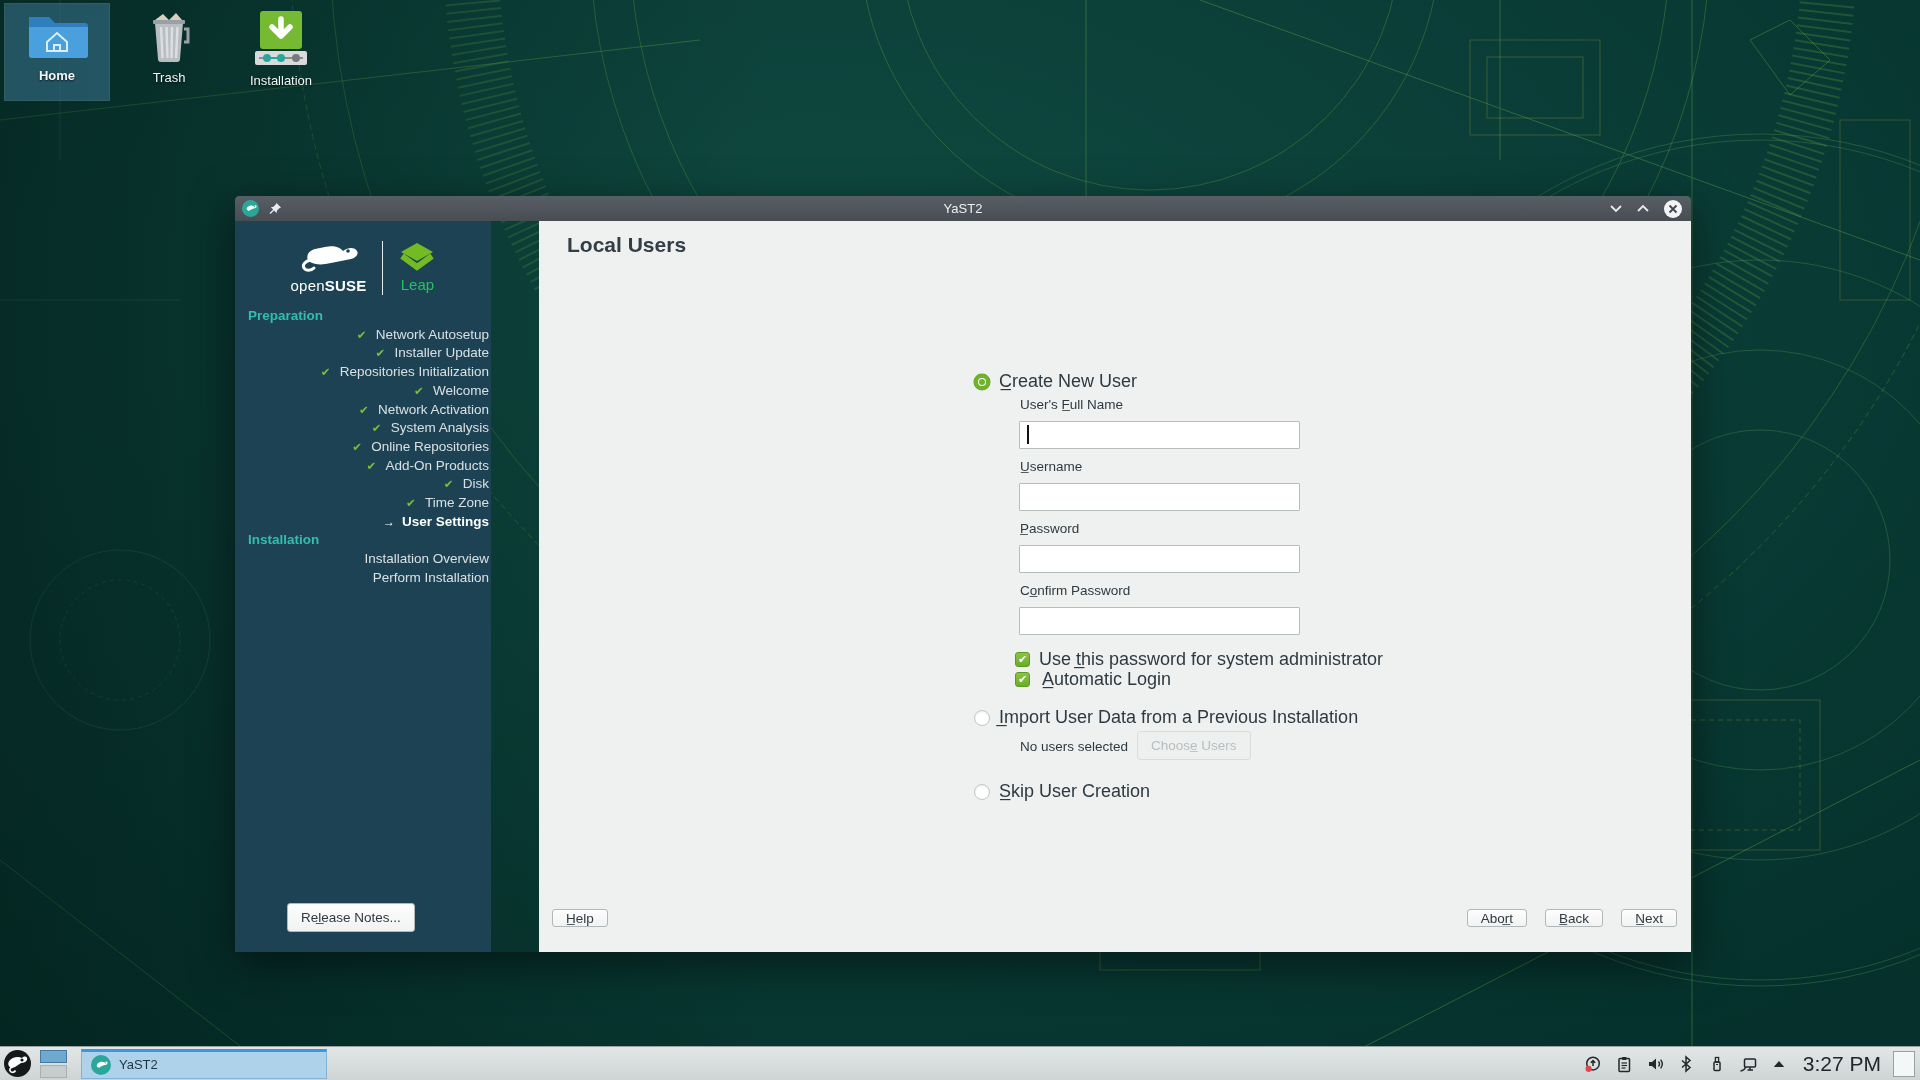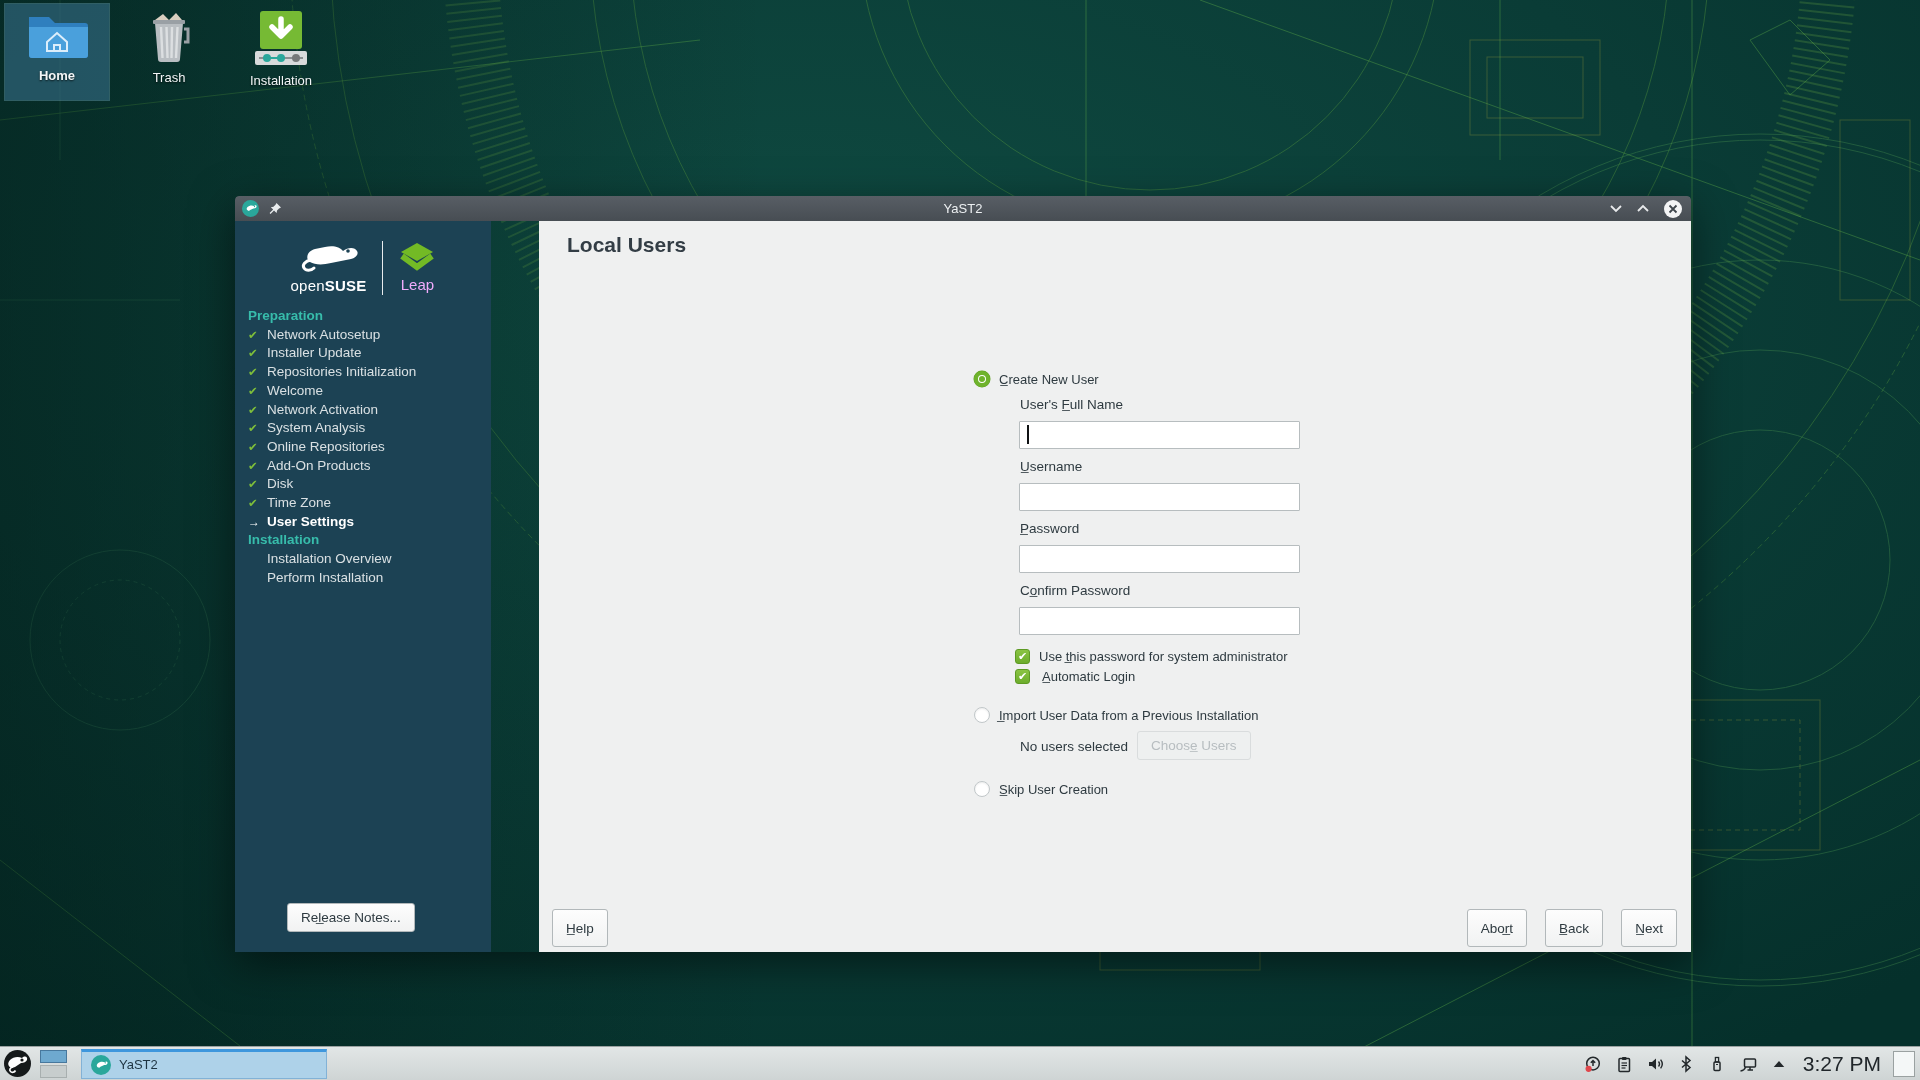--- a/index.html
+++ b/index.html
@@ -34,56 +34,56 @@
   .main { position:relative; flex:1; background:#eff0f0;margin-left:48px; }
 
   
   .brand { position:absolute; top:12px; left:0; width:100%; height:70px; display:flex;
            align-items:center; justify-content:center; gap:16px; }
   .brand-col { display:flex; flex-direction:column; align-items:center; gap:3px; }
   .wordmark { font-size:15px; color:#fff; letter-spacing:.2px; }
   .wordmark .lt { font-weight:300; }
   .wordmark .bd { font-weight:700; }
   .brand-div { width:1px; height:54px; background:rgba(255,255,255,.9); }
-  .leap-label { font-size:15px; color:#f0abfc; }
+  .leap-label { font-size:15px; color:#22c55e; }
 
   
   .steps { position:absolute; top:86px; left:13px; right:2px; font-size:13.5px;
            line-height:18.7px; color:#d9e0e3; }
   .sec { color:#37bcab; font-weight:700; }
-  .step { display:flex; align-items:baseline; }
+  .step { display:flex; align-items:baseline;justify-content:flex-end; }
   .mark { width:15px; flex:none; display:inline-block; }
   .step.done .mark::before { content:"✔"; color:#7fbf3a; font-size:11.5px; }
   .step.current { color:#ffffff; font-weight:700; }
   .step.current .mark::before { content:"→"; color:#fff; font-size:12px; }
   .step.pending { padding-left:15px; }
   .step .stext { padding-left:4px; }
   .step.pending .stext { padding-left:4px; }
 
   
-  .btn { position:absolute; height:38px; padding:0 13px; font-size:13.5px; color:#2e3a40;
+  .btn { position:absolute; height:18px; padding:0 13px; font-size:13.5px; color:#2e3a40;
          background:linear-gradient(#fdfdfd,#f1f2f2); border:1px solid #b2b8ba; border-radius:3px;
          display:inline-flex; align-items:center; justify-content:center; cursor:pointer;
          font-family:"Liberation Sans", sans-serif; }
   .btn.disabled { color:#b7bdc0; border-color:#d9dcdd; background:#eef0f0; }
   .btn-release { left:52px; top:682px; height:29px; }
   .btn-help { left:13px; top:688px; }
   .btn-abort { right:164px; top:688px; }
   .btn-back { right:88px; top:688px; }
   .btn-next { right:14px; top:688px; }
 
   
   .heading { position:absolute; left:28px; top:12px; font-size:21px; font-weight:700; color:#333d45; }
   .lbl { position:absolute; font-size:13.5px; color:#2e3a40; }
   .ti { position:absolute; left:480px; width:281px; height:28px; border:1px solid #b7bdbf;
         background:#fff; border-radius:1px; font-size:13.5px; padding:0 6px; color:#222;
         font-family:"Liberation Sans", sans-serif; }
   .caret { position:absolute; left:488px; top:204px; width:2px; height:19px; background:#101214; }
 
-  .opt { position:absolute; display:flex; align-items:center; gap:9px; font-size:13px; color:#2e3a40; }
+  .opt { position:absolute; display:flex; align-items:center; gap:9px; font-size:18px; color:#2e3a40; }
   .radio { width:16px; height:16px; border-radius:50%; flex:none; position:relative; }
   .radio.on { background:#fff; border:4px solid #6fb32c; box-shadow:0 0 0 .5px #5f9f22; }
   .radio.on::after { content:""; position:absolute; left:50%; top:50%; width:6px; height:6px;
                      margin:-3px 0 0 -3px; border-radius:50%; background:#6fb32c; }
   .radio.off { background:#fff; border:1px solid #c1c7c9; box-shadow:inset 0 1px 2px rgba(0,0,0,.08); }
   .cb { width:15px; height:15px; flex:none; border-radius:3px; border:1px solid #5d9a23;
         background:linear-gradient(#8ac443,#6cac2b); color:#fff; font-size:11px; line-height:13px;
         text-align:center; }
   .cb::before { content:"✔"; }
 

